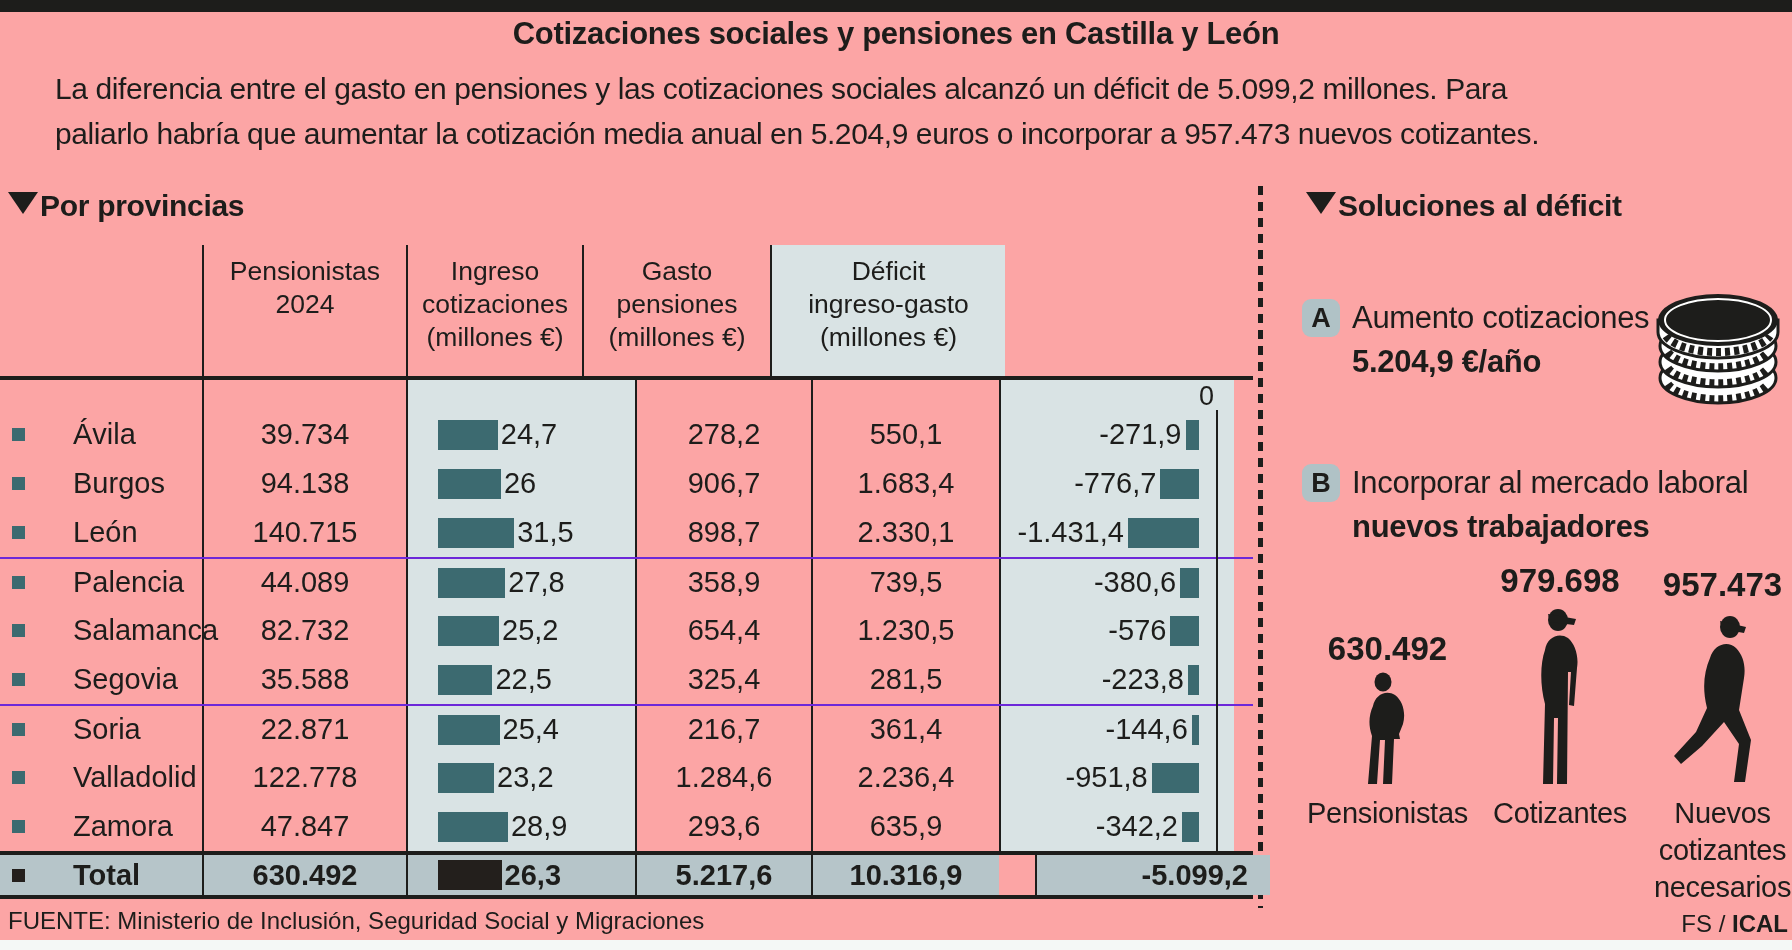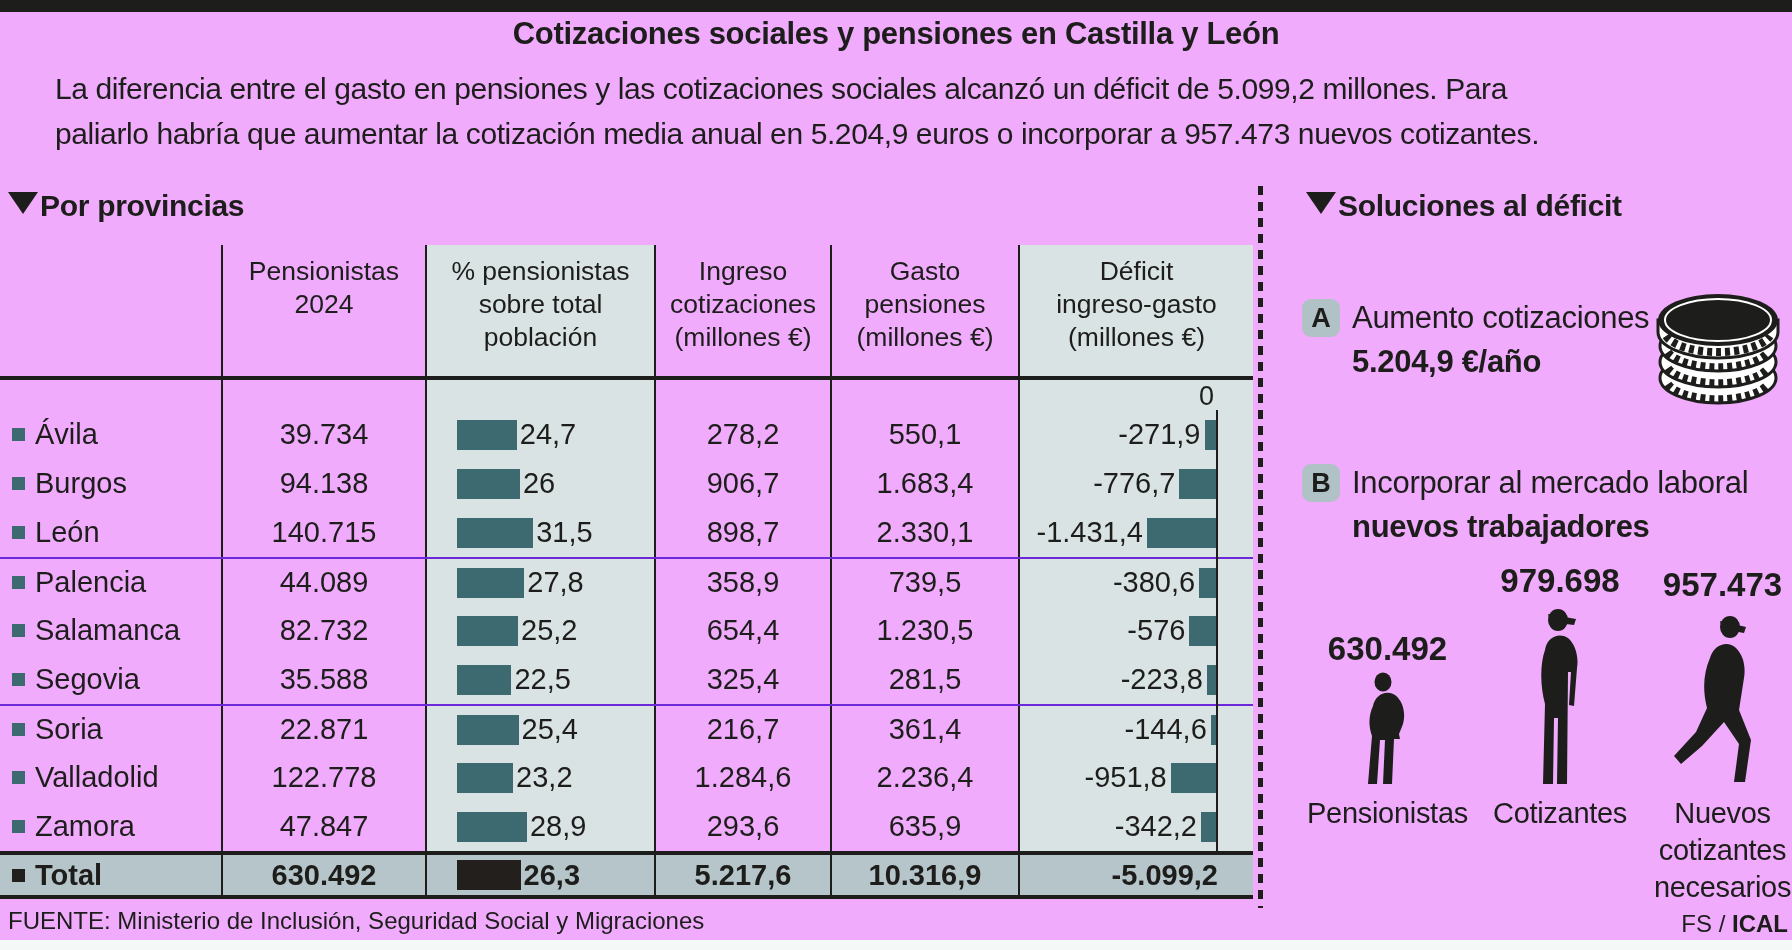--- a/index.html
+++ b/index.html
@@ -1,32 +1,32 @@
 <!DOCTYPE html>
 <html><head>
 <meta charset="utf-8">
 <style>
   html,body{margin:0;padding:0;}
   body{font-family:"Liberation Sans","DejaVu Sans",sans-serif;}
-  #canvas{position:relative;width:1792px;height:950px;background:#f0abfc;color:#1d1d1b;overflow:hidden;}
+  #canvas{position:relative;width:1792px;height:950px;background:#fca5a5;color:#1d1d1b;overflow:hidden;}
   .abs{position:absolute;}
   #topbar{left:0;top:0;width:1792px;height:12px;background:#1d1d1b;}
   #title{left:0;top:16px;width:1792px;text-align:center;font-size:31px;font-weight:bold;letter-spacing:-0.3px;}
   .subline{left:55px;width:1700px;font-size:30px;letter-spacing:-0.4px;}
   #sub1{top:72px;}
   #sub2{top:117px;}
   .sec-head{display:flex;align-items:flex-start;gap:2px;font-size:30px;font-weight:bold;letter-spacing:-0.3px;}
   .tri{width:0;height:0;border-left:15px solid transparent;border-right:15px solid transparent;border-top:22px solid #1d1d1b;margin-top:3px;}
   #divider{left:1258px;top:186px;width:5px;height:722px;background:repeating-linear-gradient(to bottom,#1d1d1b 0 9px,transparent 9px 16px);}
 
   
   #table{left:0;top:245px;width:1253px;}
   .trow{display:flex;width:1253px;box-sizing:border-box;}
   .cell{box-sizing:border-box;flex:none;display:flex;align-items:center;font-size:29px;}
-  .c0{width:221px;padding-left:12px;}
+  .c0{width:202px;padding-left:12px;gap:38px;}
   .c1{width:204px;justify-content:center;}
   .c2{width:229px;padding-left:30px;}
   .c3{width:176px;justify-content:center;}
   .c4{width:188px;justify-content:center;}
   .c5{width:235px;justify-content:flex-end;padding-right:35px;}
   .c1,.c2,.c3,.c4,.c5{border-left:2px solid #1d1d1b;}
   .shade{background:#d9e3e4;}
   #thead{height:135px;border-bottom:4px solid #1d1d1b;}
   #thead .cell{align-items:flex-start;justify-content:center;text-align:center;font-size:26.5px;line-height:33px;padding-top:10px;padding-left:0;padding-right:0;}
   .spacer-row{height:30px;}
@@ -34,21 +34,21 @@
   .group-start{border-top:2px solid #6d28d9;}
   .total-row{height:48px;border-top:4px solid #1d1d1b;border-bottom:4px solid #1d1d1b;font-weight:bold;}
   .total-row .cell{background:#b6c5c9;}
   .bullet{width:13px;height:13px;background:#3c6a70;margin-right:10px;flex:none;}
   .total-row .bullet{background:#231f1c;}
   .pname{white-space:nowrap;}
   .pct-bar{height:30px;background:#3c6a70;flex:none;}
   .total-row .pct-bar{background:#231f1c;}
   .pct-txt{margin-left:3px;}
   .def-bar{height:30px;background:#3c6a70;flex:none;margin-left:4px;}
-  .total-row .c5{padding-right:35px;}
+  .total-row .c5{padding-right:22px;margin-left:36px;}
   #zero-axis{left:1216px;top:410px;width:2px;height:441px;background:#1d1d1b;}
   #zero-label{left:1178px;top:381px;width:36px;text-align:right;font-size:27px;}
 
   
   #sol-head{left:1306px;top:189px;}
   .badge{width:38px;height:38px;background:#b0c2c6;border-radius:9px;display:flex;align-items:center;justify-content:center;font-size:27px;font-weight:bold;}
   #badgeA{left:1302px;top:299px;}
   #badgeB{left:1302px;top:464px;}
   .sol-line{left:1352px;font-size:31px;letter-spacing:-0.3px;white-space:nowrap;}
   #solA1{top:300px;}
@@ -93,21 +93,20 @@
     <span class="tri"></span>
     <span>Soluciones al déficit</span>
   </div>
 
   <div id="divider" class="abs"></div>
 
   <div id="table" class="abs">
     <div id="thead" class="trow">
         <div class="cell c0"></div>
         <div class="cell c1">Pensionistas<br>2024</div>
-        <div class="cell c2 shade">% pensionistas<br>sobre total<br>población</div>
         <div class="cell c3">Ingreso<br>cotizaciones<br>(millones €)</div>
         <div class="cell c4">Gasto<br>pensiones<br>(millones €)</div>
         <div class="cell c5 shade">Déficit<br>ingreso-gasto<br>(millones €)</div>
       </div>
     <div id="tbody">
         <div class="trow spacer-row">
           <div class="cell c0"></div>
           <div class="cell c1"></div>
           <div class="cell c2 shade"></div>
           <div class="cell c3"></div>

